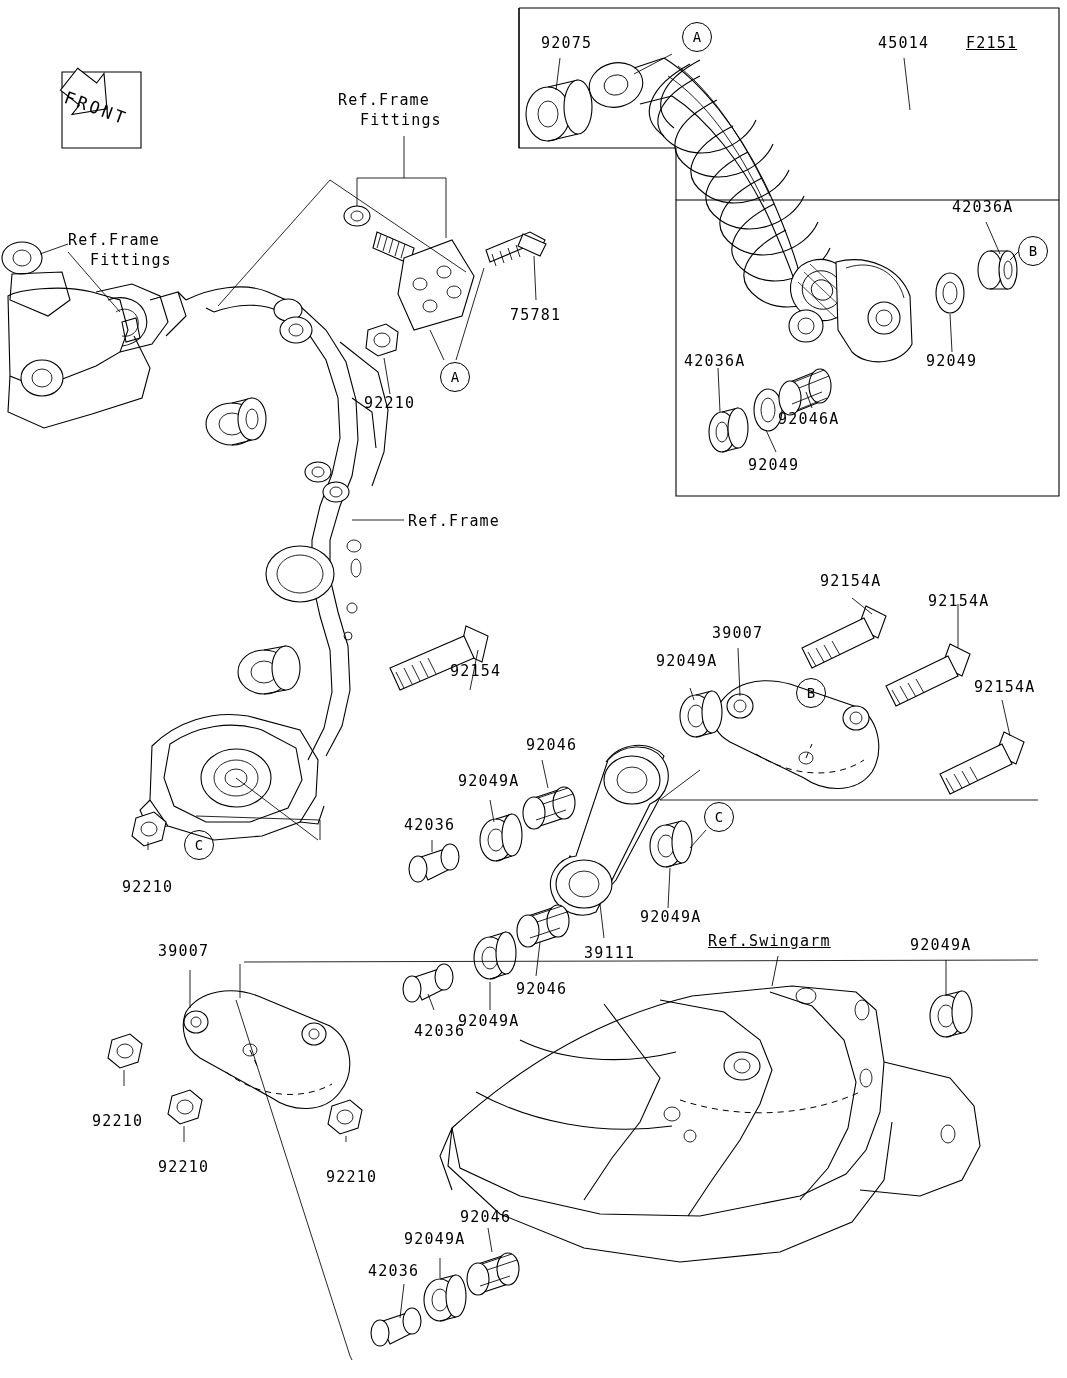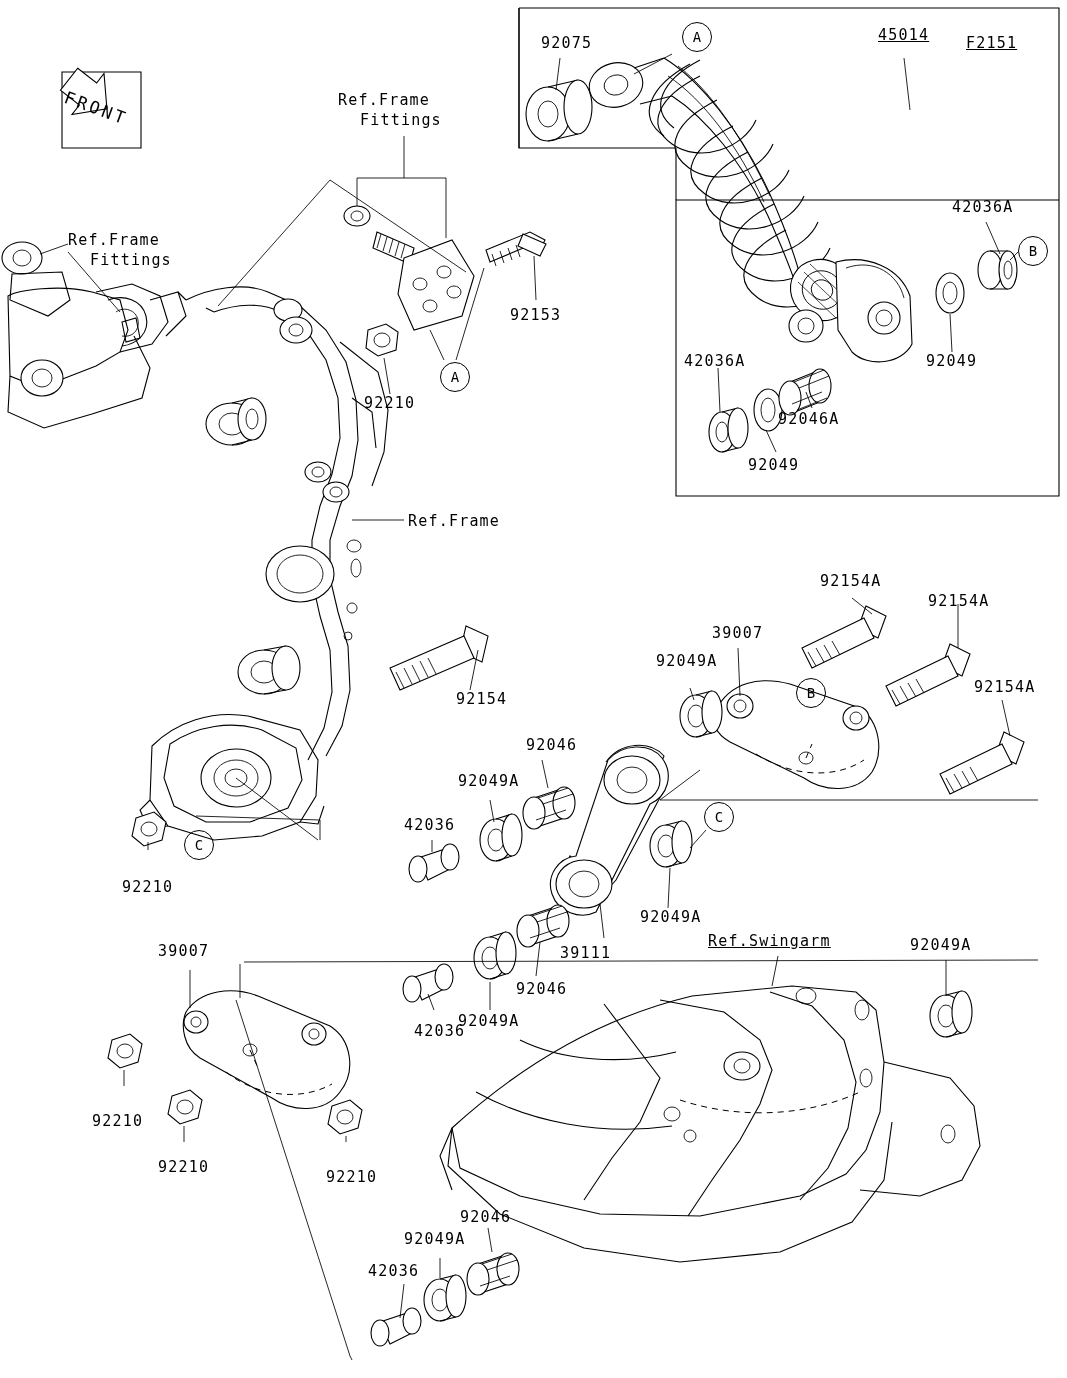--- a/index.html
+++ b/index.html
@@ -466,54 +466,54 @@
       <path d="M660 800 L1038 800 M660 800 L700 770"></path>
       <path d="M240 964 L240 998"></path>
     </g>
   </svg>
 
   <div class="front-box">
     <span class="lbl" style="left:6px; top:30px; font-size:17px; letter-spacing:3px; transform:rotate(20deg);">FRONT</span>
   </div>
 
   <div class="lbl" style="left:532px; top:34px;margin-left:9px;">92075</div>
-  <div class="lbl" style="left:878px; top:26px;text-decoration:underline;">45014</div>
+  <div class="lbl" style="left:878px; top:34px;">45014</div>
   <div class="lbl" style="left:966px; top:34px;text-decoration:underline;">F2151</div>
   <div class="lbl" style="left:952px; top:198px;">42036A</div>
   <div class="lbl" style="left:926px; top:352px;">92049</div>
   <div class="lbl" style="left:684px; top:352px;">42036A</div>
   <div class="lbl" style="left:778px; top:410px;">92046A</div>
   <div class="lbl" style="left:748px; top:456px;">92049</div>
 
   <div class="lbl two" style="left:338px; top:90px;">
     <span>Ref.Frame</span><br>
     <span style="margin-left:22px; display:inline-block;">Fittings</span>
   </div>
 
   <div class="lbl two" style="left:68px; top:230px;">
     <span>Ref.Frame</span><br>
     <span style="margin-left:22px; display:inline-block;">Fittings</span>
   </div>
 
-  <div class="lbl" style="left:510px; top:306px;">92153</div>
+  <div class="lbl" style="left:510px; top:306px;">75781</div>
   <div class="lbl" style="left:364px; top:394px;">92210</div>
   <div class="lbl" style="left:408px; top:512px;">Ref.Frame</div>
-  <div class="lbl" style="left:450px; top:690px;margin-left:6px;">92154</div>
+  <div class="lbl" style="left:450px; top:662px;">92154</div>
   <div class="lbl" style="left:122px; top:878px;">92210</div>
 
   <div class="lbl" style="left:820px; top:572px;">92154A</div>
   <div class="lbl" style="left:928px; top:592px;">92154A</div>
   <div class="lbl" style="left:974px; top:678px;">92154A</div>
   <div class="lbl" style="left:712px; top:624px;">39007</div>
   <div class="lbl" style="left:656px; top:652px;">92049A</div>
   <div class="lbl" style="left:526px; top:736px;">92046</div>
   <div class="lbl" style="left:458px; top:772px;">92049A</div>
   <div class="lbl" style="left:404px; top:816px;">42036</div>
   <div class="lbl" style="left:640px; top:908px;">92049A</div>
-  <div class="lbl" style="left:560px; top:944px;">39111</div>
+  <div class="lbl" style="left:584px; top:944px;">39111</div>
   <div class="lbl" style="left:516px; top:980px;">92046</div>
   <div class="lbl" style="left:458px; top:1012px;">92049A</div>
   <div class="lbl" style="left:414px; top:1022px;">42036</div>
 
   <div class="lbl" style="left:708px; top:932px;text-decoration:underline;">Ref.Swingarm</div>
   <div class="lbl" style="left:910px; top:936px;">92049A</div>
 
   <div class="lbl" style="left:158px; top:942px;">39007</div>
   <div class="lbl" style="left:92px; top:1112px;">92210</div>
   <div class="lbl" style="left:158px; top:1158px;">92210</div>

